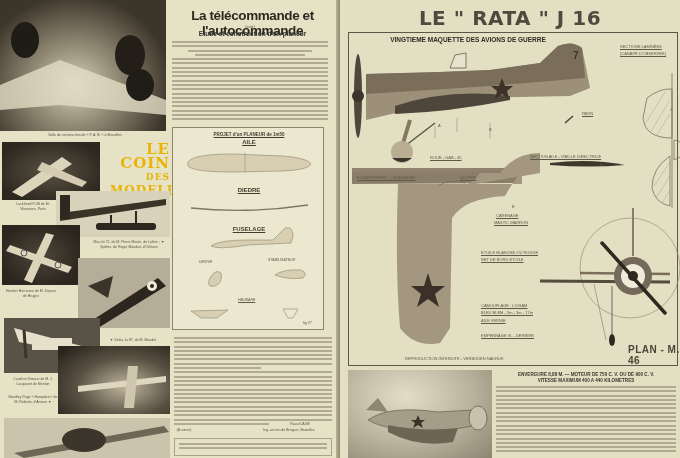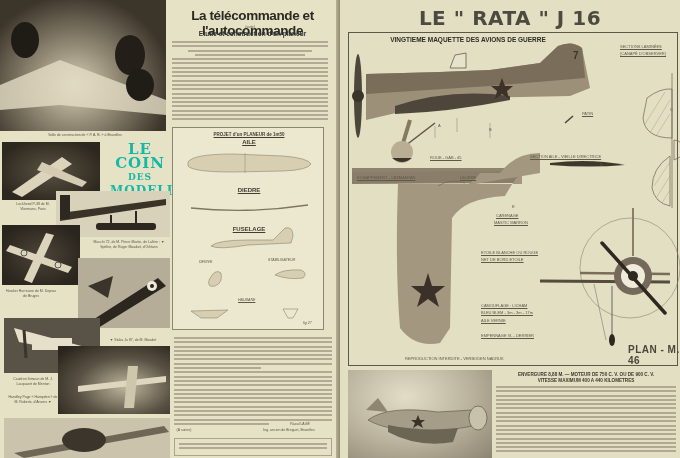--- a/index.html
+++ b/index.html
@@ -4,21 +4,21 @@
 <style>
   * { box-sizing: border-box; margin: 0; padding: 0; }
   body { width: 680px; height: 458px; overflow: hidden; background: #3a3226; font-family: "Liberation Sans", sans-serif; position: relative; }
   .spread { position: absolute; inset: 0; }
   .page-left { position: absolute; left: 0; top: 0; width: 340px; height: 458px; background: #e6e2c6; }
   .page-right { position: absolute; left: 340px; top: 0; width: 340px; height: 458px; background: #e2dfc2; }
   .gutter { position: absolute; left: 336px; top: 0; width: 8px; height: 458px; background: linear-gradient(90deg, #b9b394, #8f8a72 50%, #c9c4a6); }
   .photo { position: absolute; background: #2e2a22; overflow: hidden; }
   .photo .ph-inner { position: absolute; inset: 0; background: radial-gradient(ellipse at 50% 40%, #8c8474 0%, #4a4438 60%, #2a261e 100%); }
   .caption { position: absolute; font-size: 3.5px; color: #5b5646; text-align: center; line-height: 5px; }
-  .coin-title { position: absolute; left: 110px; top: 142px; width: 60px; font-family: "DejaVu Serif", serif; font-weight: bold; color: #14b8a6; text-align: center; line-height: 14px; letter-spacing: 1px; }
+  .coin-title { position: absolute; left: 110px; top: 142px; width: 60px; font-family: "DejaVu Serif", serif; font-weight: bold; color: #eab308; text-align: right; line-height: 14px; letter-spacing: 1px; }
   .coin-title .l1 { font-size: 15px; }
   .coin-title .l2 { font-size: 9px; }
   .coin-title .l3 { font-size: 12px; }
   .article-title { position: absolute; left: 170px; top: 8px; width: 165px; font-size: 13.5px; font-weight: bold; color: #2b2a22; text-align: center; letter-spacing: -0.4px; font-family: "Liberation Sans Narrow", "Liberation Sans", sans-serif; }
   .article-sub { position: absolute; left: 170px; top: 30px; width: 165px; font-size: 6.5px; font-weight: bold; color: #333; text-align: center; }
   .textblock { position: absolute; overflow: hidden; }
   .textblock .line { height: 2px; margin-bottom: 2.3px; background: #9d9880; opacity: .75; }
   .plan-box { position: absolute; left: 172px; top: 127px; width: 152px; height: 203px; border: 1px solid #8a8670; background: #ebe8cf; }
   .plan-label { position: absolute; font-size: 6px; color: #3f3c30; font-weight: bold; text-align: center; text-decoration: underline; }
   .plan-small { position: absolute; font-size: 3.6px; color: #5d5a48; font-style: italic; }

